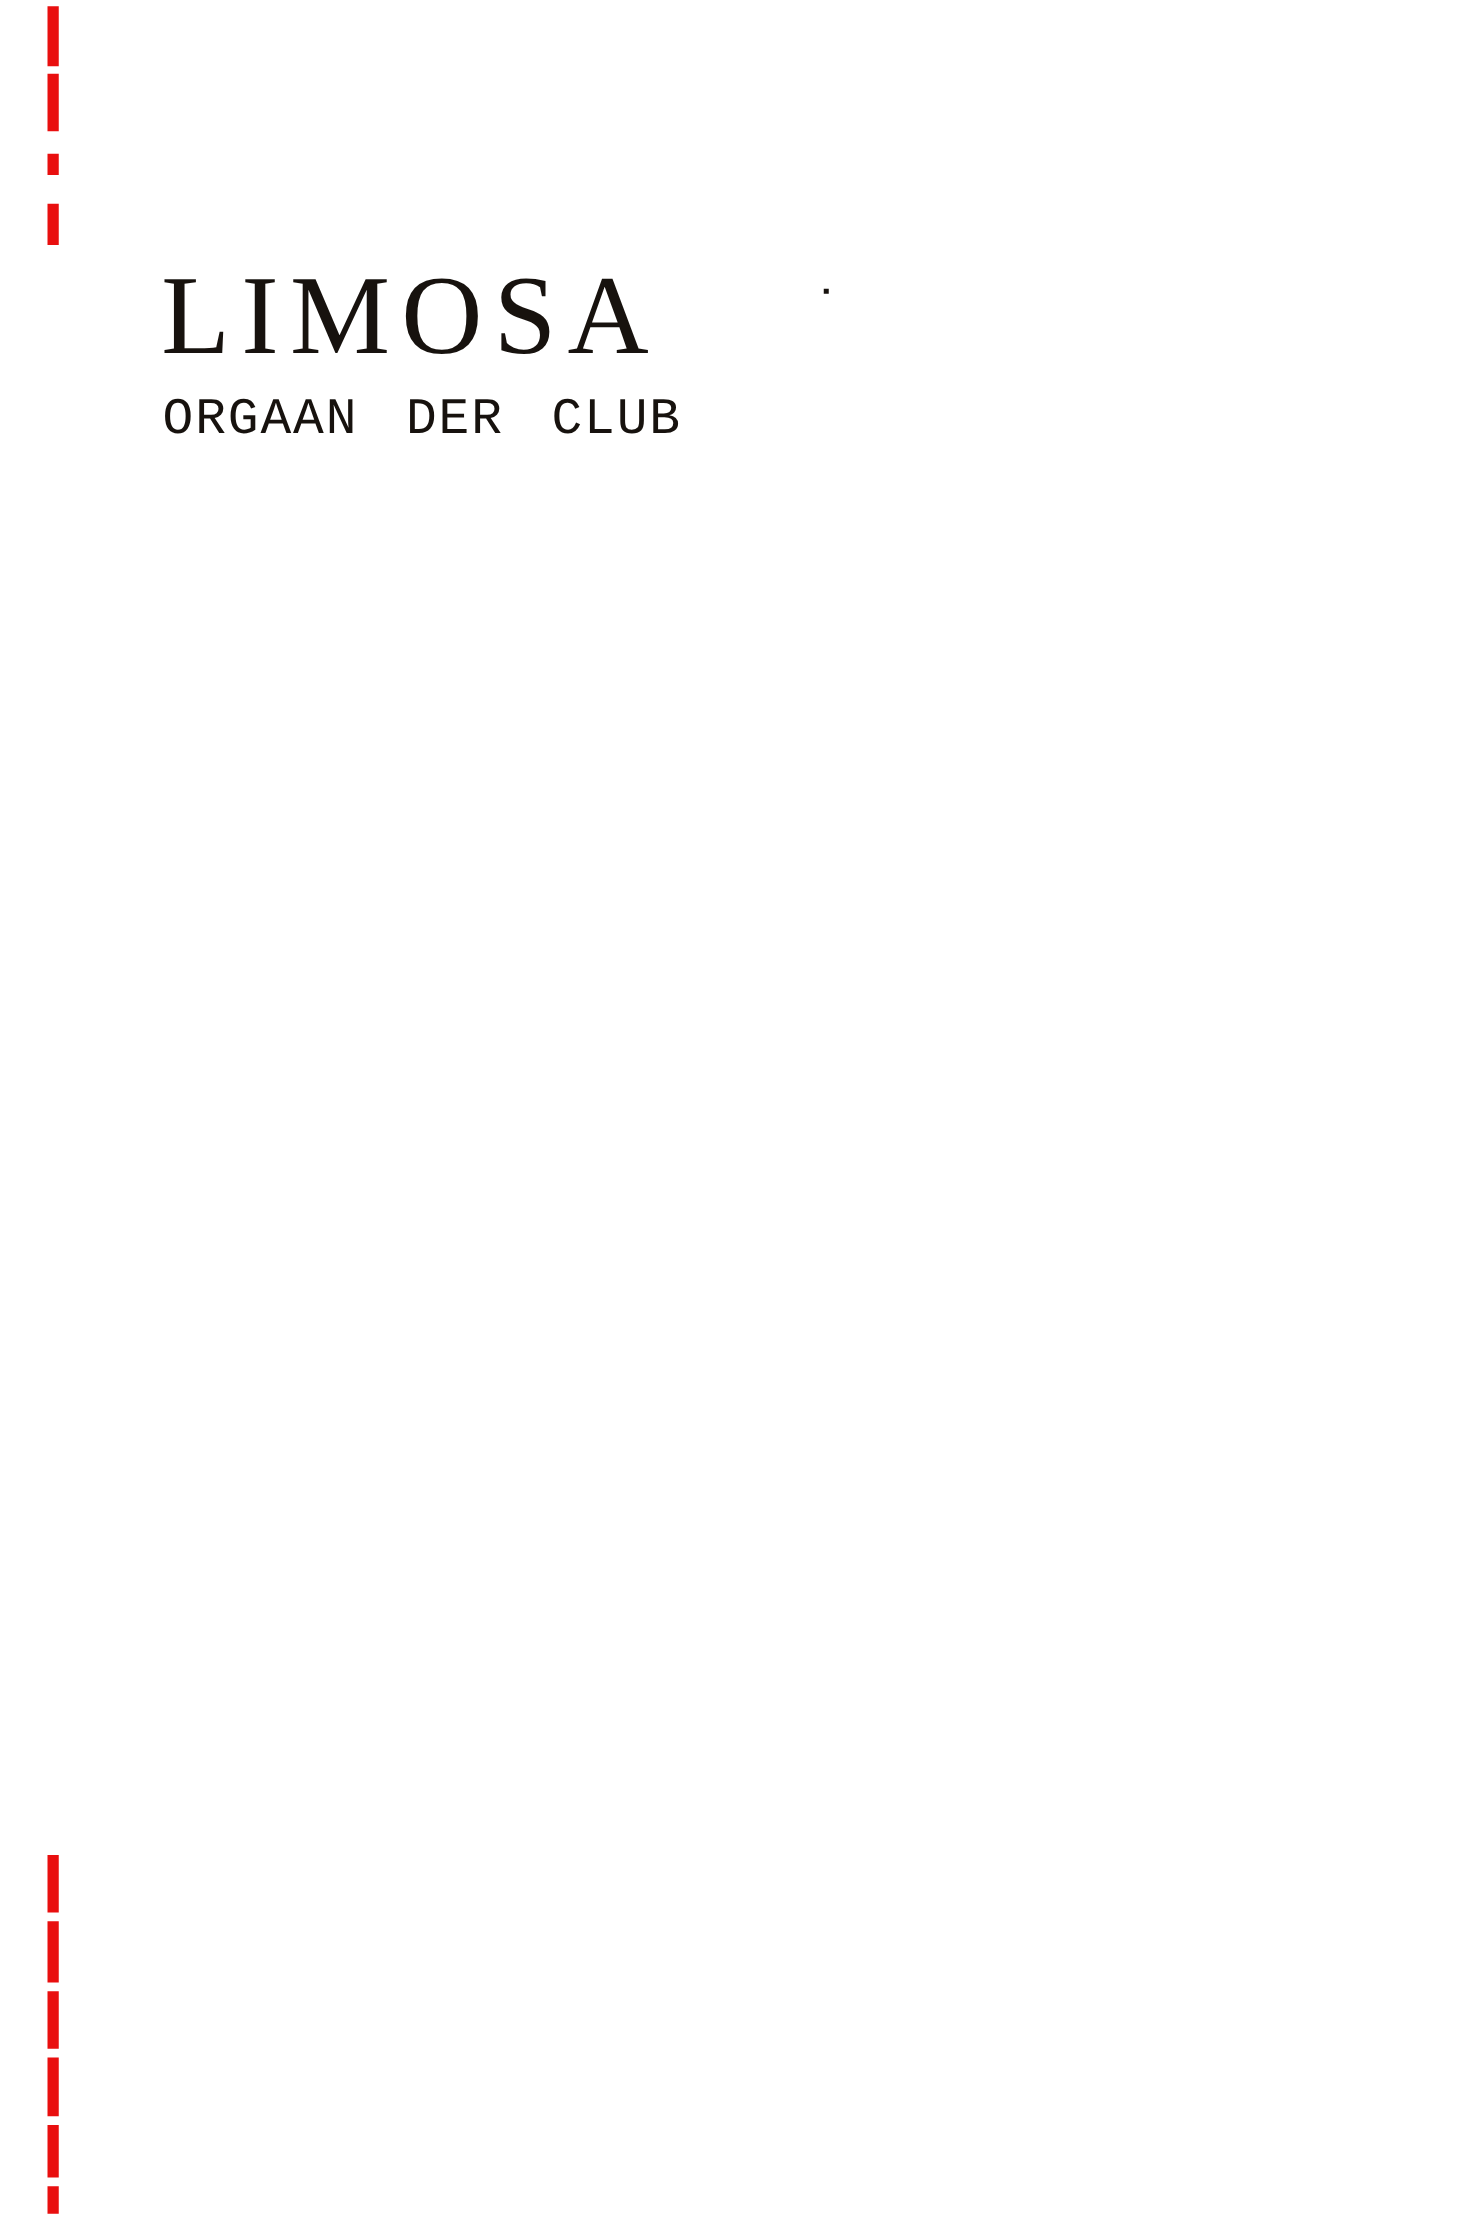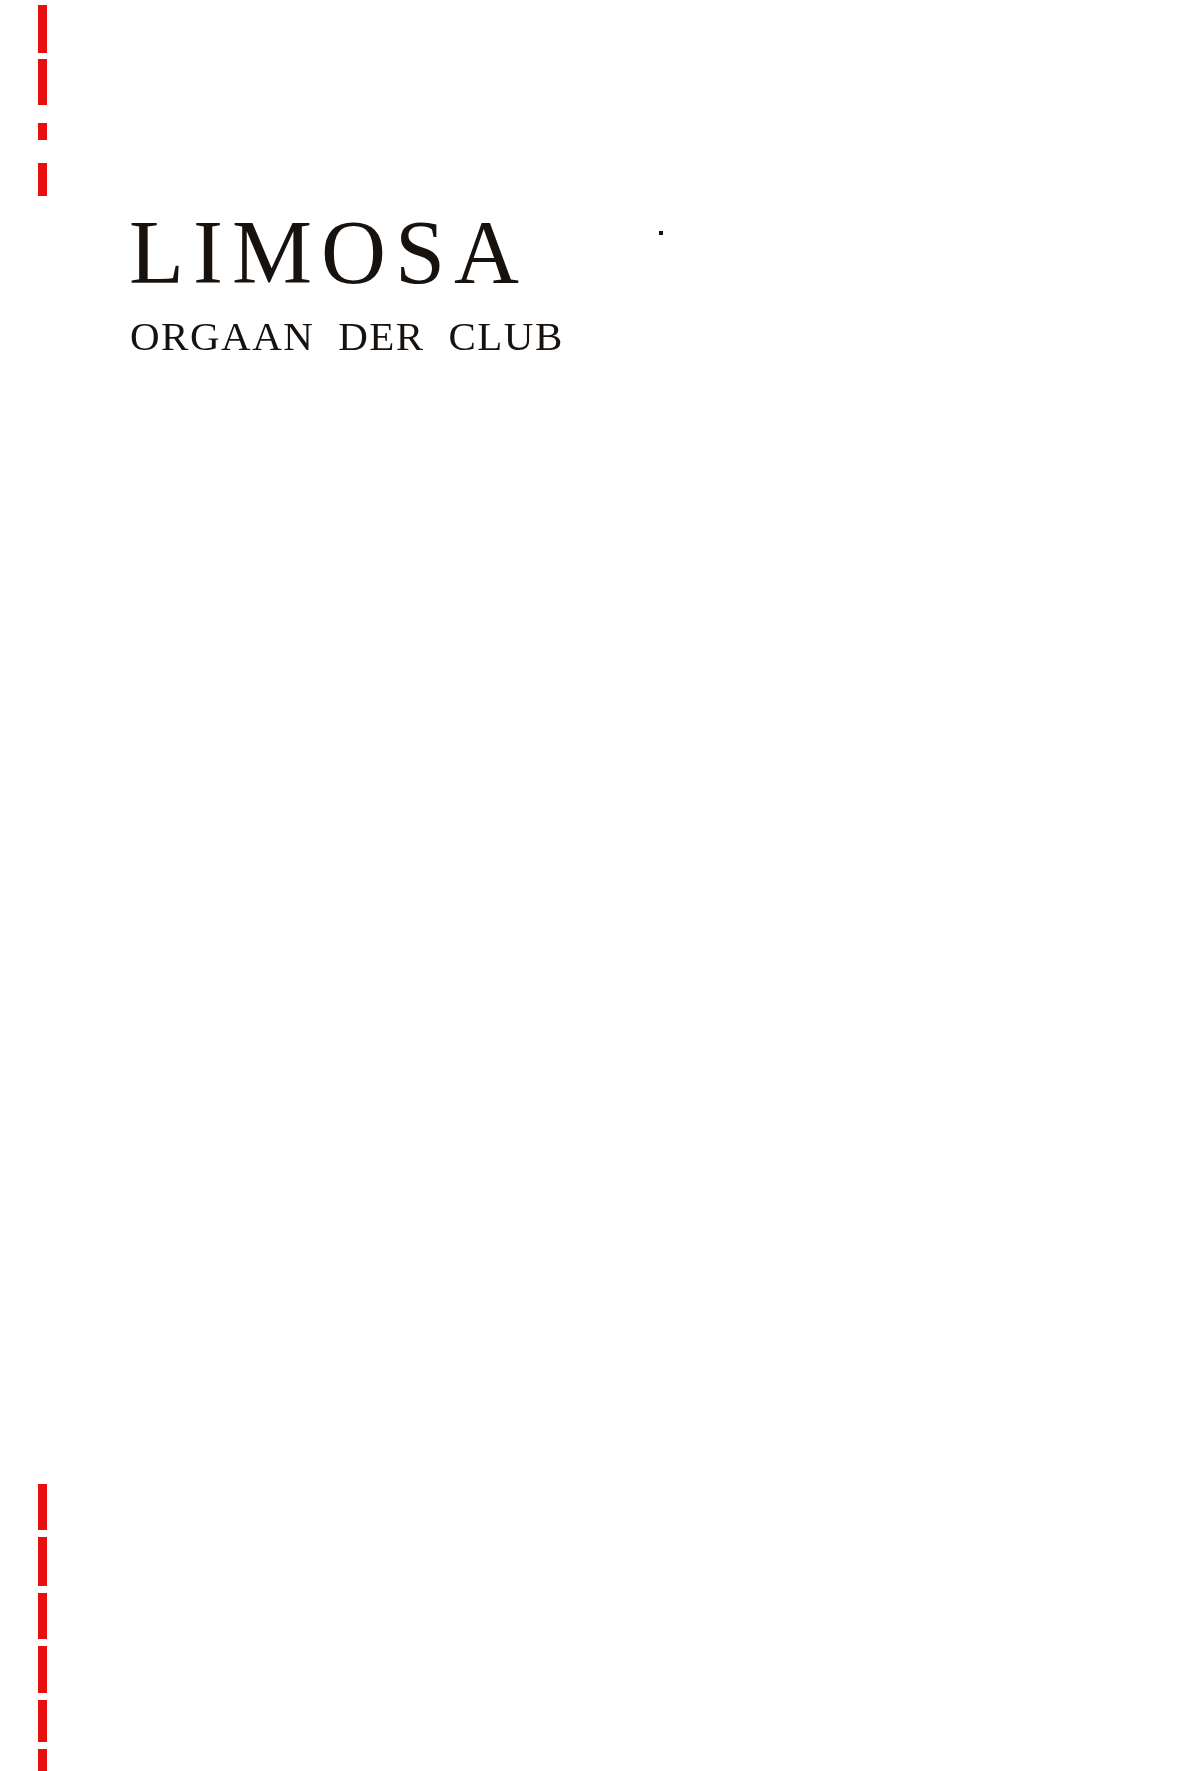--- a/index.html
+++ b/index.html
@@ -31,21 +31,21 @@
     letter-spacing: 9px;
     color: var(--ink, #17120e);
     white-space: nowrap;
     text-align: center;
   }
   .journal-subtitle {
     position: absolute;
     left: 130px;
     top: 315px;
     margin: 0;
-    font-family: Liberation Serif, serif;
+    font-family: Liberation Mono, monospace;
     font-weight: 400;
     font-size: 41px;
     line-height: 42px;
     letter-spacing: 1.5px;
     word-spacing: 12px;
     color: var(--ink, #17120e);
     white-space: nowrap;
   }
   .ink-speck {
     position: absolute;

